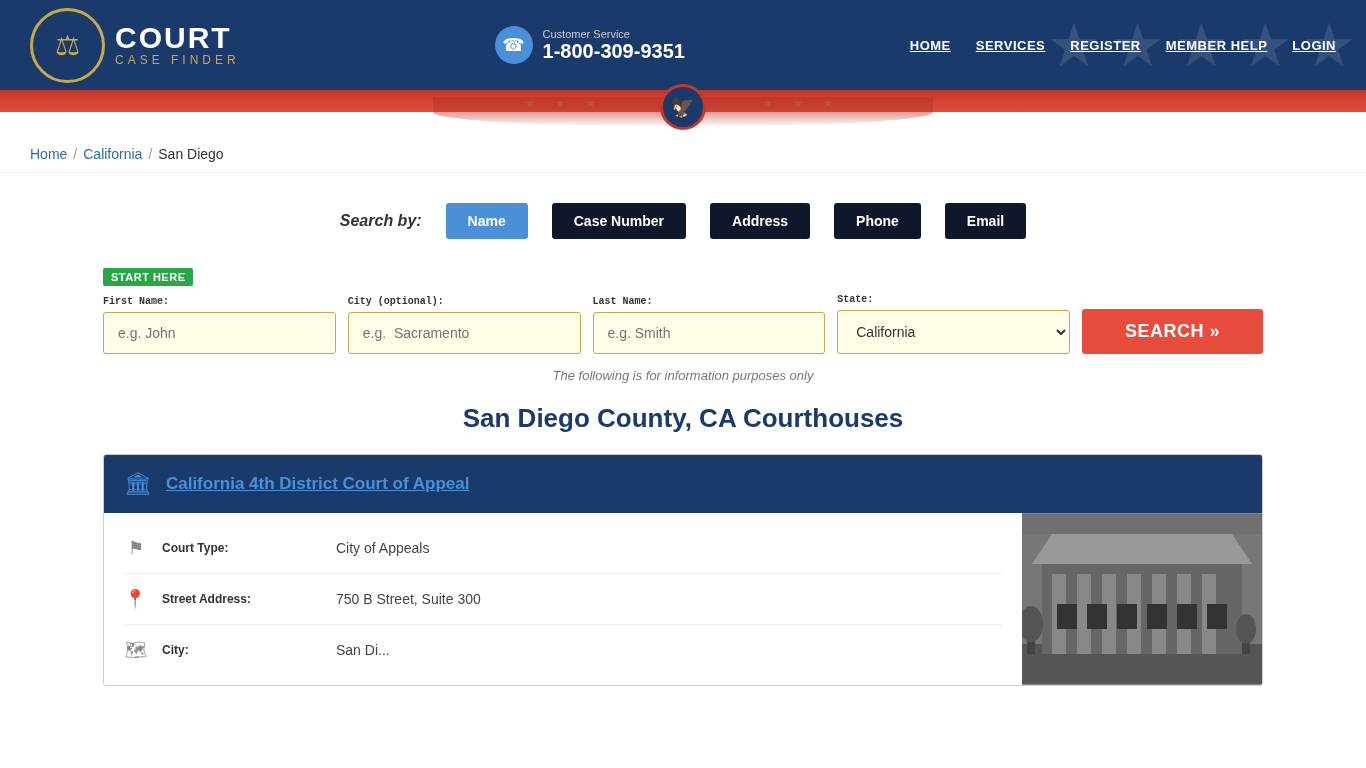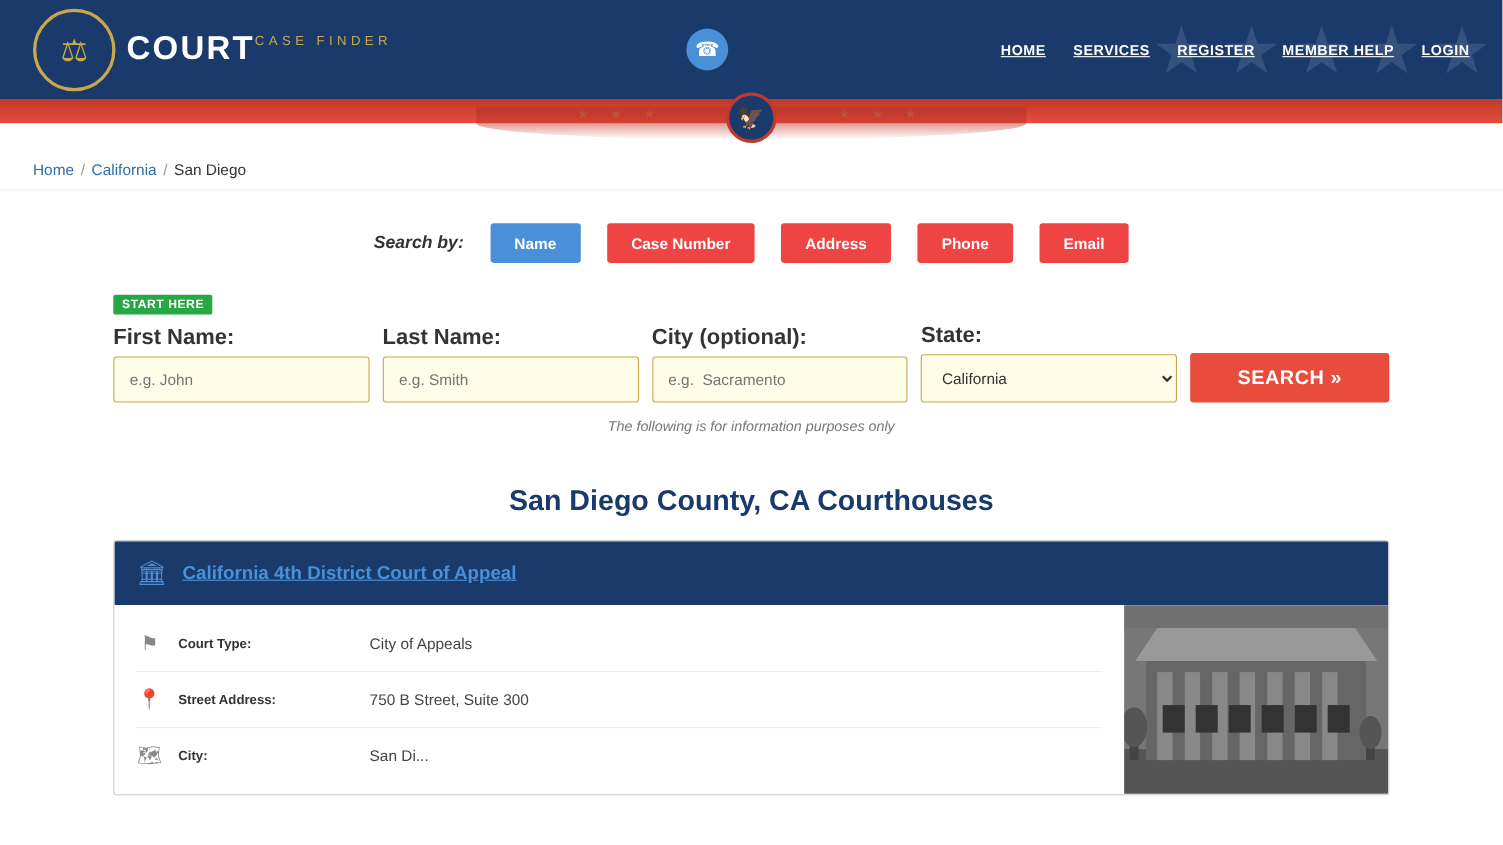--- a/index.html
+++ b/index.html
@@ -46,20 +46,21 @@
       margin-right: 10px;
       flex-shrink: 0;
     }
     .logo-badge-inner {
       text-align: center;
       color: #c8a84b;
       font-size: 28px;
     }
     .logo-text-area {
       display: flex;
+      flex-direction: column;
     }
     .logo-court {
       color: #fff;
       font-size: 30px;
       font-weight: 900;
       letter-spacing: 2px;
       line-height: 1;
     }
     .logo-case-finder {
       color: #c8a84b;
@@ -205,21 +206,21 @@
       color: #333;
     }
     .tab-btn {
       padding: 10px 22px;
       font-size: 14px;
       font-weight: bold;
       border: none;
       border-radius: 3px;
       cursor: pointer;
       color: #fff;
-      background: #ef4444;
+      background: #0f172a;
     }
     .tab-btn.active {
       background: #4a90d9;
     }
 
     
     .start-here-badge {
       display: inline-block;
       background: #28a745;
       color: #fff;
@@ -238,24 +239,25 @@
       align-items: flex-end;
       gap: 12px;
       margin-bottom: 14px;
     }
     .form-group {
       display: flex;
       flex-direction: column;
       flex: 1;
     }
     .form-group label {
-      font-size: 20px;
+      font-size: 10px;
       font-weight: bold;
       margin-bottom: 5px;
       color: #333;
+      font-family: Liberation Mono, monospace;
     }
     .form-input {
       padding: 12px 14px;
       border: 1px solid #c8a84b;
       border-radius: 3px;
       font-size: 14px;
       background: #fffde7;
       color: #0369a1;
       outline: none;
       width: 100%;
@@ -284,21 +286,21 @@
       white-space: nowrap;
       letter-spacing: 0.5px;
       flex-shrink: 0;
     }
 
     .info-note {
       text-align: center;
       font-style: italic;
       color: #777;
       font-size: 13px;
-      margin-bottom: 45px;
+      margin-bottom: 20px;
     }
 
     
     .courthouses-title {
       text-align: center;
       font-size: 26px;
       font-weight: bold;
       color: #1a3a6b;
       margin-bottom: 20px;
     }
@@ -392,20 +394,24 @@
       <div class="logo-badge-inner">⚖</div>
     </div>
     <div class="logo-text-area">
       <div class="logo-court">COURT</div>
       <div class="logo-case-finder">CASE FINDER</div>
     </div>
   </div>
 
   <div class="phone-area">
     <div class="phone-icon">☎</div>
+    <div>
+      <div class="phone-label">Customer Service</div>
+      <div class="phone-number">1-800-309-9351</div>
+    </div>
   </div>
 
   <nav class="nav-area">
     <a class="nav-link">HOME</a>
     <a class="nav-link">SERVICES</a>
     <a class="nav-link">REGISTER</a>
     <a class="nav-link">MEMBER HELP</a>
     <a class="nav-link">LOGIN</a>
   </nav>
 </header>
@@ -443,26 +449,26 @@
   
   <div class="start-here-badge">START HERE</div>
 
   
   <div class="search-form">
     <div class="form-group">
       <label>First Name:</label>
       <input class="form-input" type="text" placeholder="e.g. John" style="">
     </div>
     <div class="form-group">
+      <label>City (optional):</label>
+      <input class="form-input" type="text" placeholder="e.g.  Sacramento" style="">
+    </div>
+    <div class="form-group">
       <label>Last Name:</label>
       <input class="form-input" type="text" placeholder="e.g. Smith" style="">
-    </div>
-    <div class="form-group">
-      <label>City (optional):</label>
-      <input class="form-input" type="text" placeholder="e.g.  Sacramento" style="">
     </div>
     <div class="form-group">
       <label>State:</label>
       <select class="form-select" id="state-select">
       <option value="Alabama">Alabama</option><option value="Alaska">Alaska</option><option value="Arizona">Arizona</option><option value="Arkansas">Arkansas</option><option value="California" selected="">California</option><option value="Colorado">Colorado</option><option value="Connecticut">Connecticut</option><option value="Delaware">Delaware</option><option value="Florida">Florida</option><option value="Georgia">Georgia</option><option value="Hawaii">Hawaii</option><option value="Idaho">Idaho</option><option value="Illinois">Illinois</option><option value="Indiana">Indiana</option><option value="Iowa">Iowa</option><option value="Kansas">Kansas</option><option value="Kentucky">Kentucky</option><option value="Louisiana">Louisiana</option><option value="Maine">Maine</option><option value="Maryland">Maryland</option><option value="Massachusetts">Massachusetts</option><option value="Michigan">Michigan</option><option value="Minnesota">Minnesota</option><option value="Mississippi">Mississippi</option><option value="Missouri">Missouri</option><option value="Montana">Montana</option><option value="Nebraska">Nebraska</option><option value="Nevada">Nevada</option><option value="New Hampshire">New Hampshire</option><option value="New Jersey">New Jersey</option><option value="New Mexico">New Mexico</option><option value="New York">New York</option><option value="North Carolina">North Carolina</option><option value="North Dakota">North Dakota</option><option value="Ohio">Ohio</option><option value="Oklahoma">Oklahoma</option><option value="Oregon">Oregon</option><option value="Pennsylvania">Pennsylvania</option><option value="Rhode Island">Rhode Island</option><option value="South Carolina">South Carolina</option><option value="South Dakota">South Dakota</option><option value="Tennessee">Tennessee</option><option value="Texas">Texas</option><option value="Utah">Utah</option><option value="Vermont">Vermont</option><option value="Virginia">Virginia</option><option value="Washington">Washington</option><option value="West Virginia">West Virginia</option><option value="Wisconsin">Wisconsin</option><option value="Wyoming">Wyoming</option></select>
     </div>
     <button class="search-btn">SEARCH »</button>
   </div>
 
   <div class="info-note">The following is for information purposes only</div>

